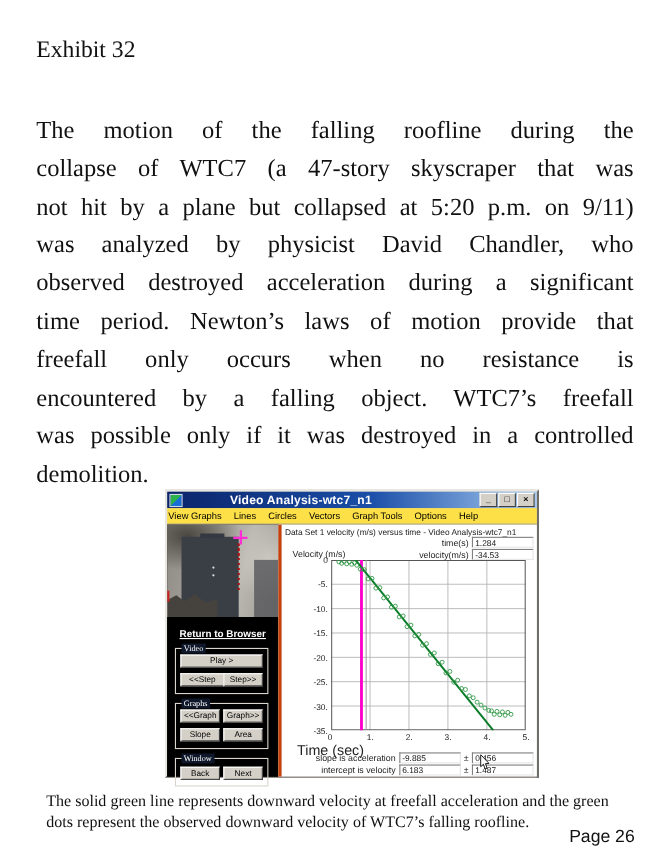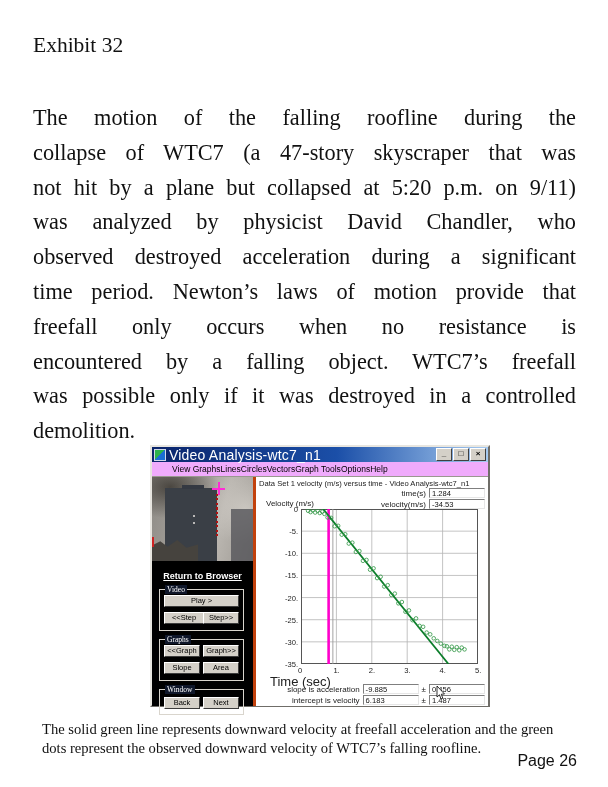--- a/index.html
+++ b/index.html
@@ -15,27 +15,27 @@
   .page-number{position:absolute;right:31px;top:752px;font-size:16px;font-family:"Liberation Sans",sans-serif;}
 
   
   .app-window{position:absolute;left:150px;top:445px;width:340px;height:262px;
               background:#d4d0c8;border:2px solid;border-color:#e8e6e0 #6f6d68 #6f6d68 #e8e6e0;
               box-sizing:border-box;font-family:"Liberation Sans",sans-serif;}
   .title-bar{height:15px;background:linear-gradient(90deg,#0a246a,#1b4fa8 55%,#a6caf0);
              display:flex;align-items:center;padding:0 2px;}
   .app-icon{width:10px;height:10px;margin-right:3px;flex:0 0 auto;
             background:linear-gradient(135deg,#2bb24c 0 50%,#1a6fd4 50% 100%);border:1px solid #cfd8e8;}
-  .window-title{color:#fff;font-size:14px;font-weight:normal;letter-spacing:.2px;flex:1;
-                white-space:nowrap;overflow:hidden;}
+  .window-title{color:#fff;font-size:11px;font-weight:bold;letter-spacing:.2px;flex:1;
+                white-space:nowrap;overflow:hidden;margin-left:40px;}
   .win-btn{width:14px;height:11px;margin-left:1px;background:#d4d0c8;border:1px solid;
            border-color:#ffffff #404040 #404040 #ffffff;font-size:8px;line-height:9px;
            text-align:center;color:#000;flex:0 0 auto;font-weight:bold;}
-  .menu-bar{height:14px;background:#f0abfc;display:flex;align-items:center;
-            padding:0 20px;border-bottom:1px solid #9a9890;}
+  .menu-bar{height:14px;background:#fde047;display:flex;align-items:center;gap:11px;
+            padding:0 1px;border-bottom:1px solid #9a9890;}
   .menu-item{font-size:8.5px;color:#000;white-space:nowrap;}
   .win-content{position:relative;display:flex;height:229px;}
 
   
   .left-col{width:101px;flex:0 0 auto;background:#000;position:relative;}
   .video-frame{position:relative;width:101px;height:84px;overflow:hidden;
      background:
        radial-gradient(ellipse 70px 45px at 18% 12%, rgba(70,66,60,.95), rgba(70,66,60,0) 70%),
        radial-gradient(ellipse 60px 50px at 92% 38%, rgba(205,201,195,.9), rgba(205,201,195,0) 70%),
        linear-gradient(105deg,#8d8a84 0%,#a9a59f 45%,#bbb7b1 65%,#9d9993 100%);}

